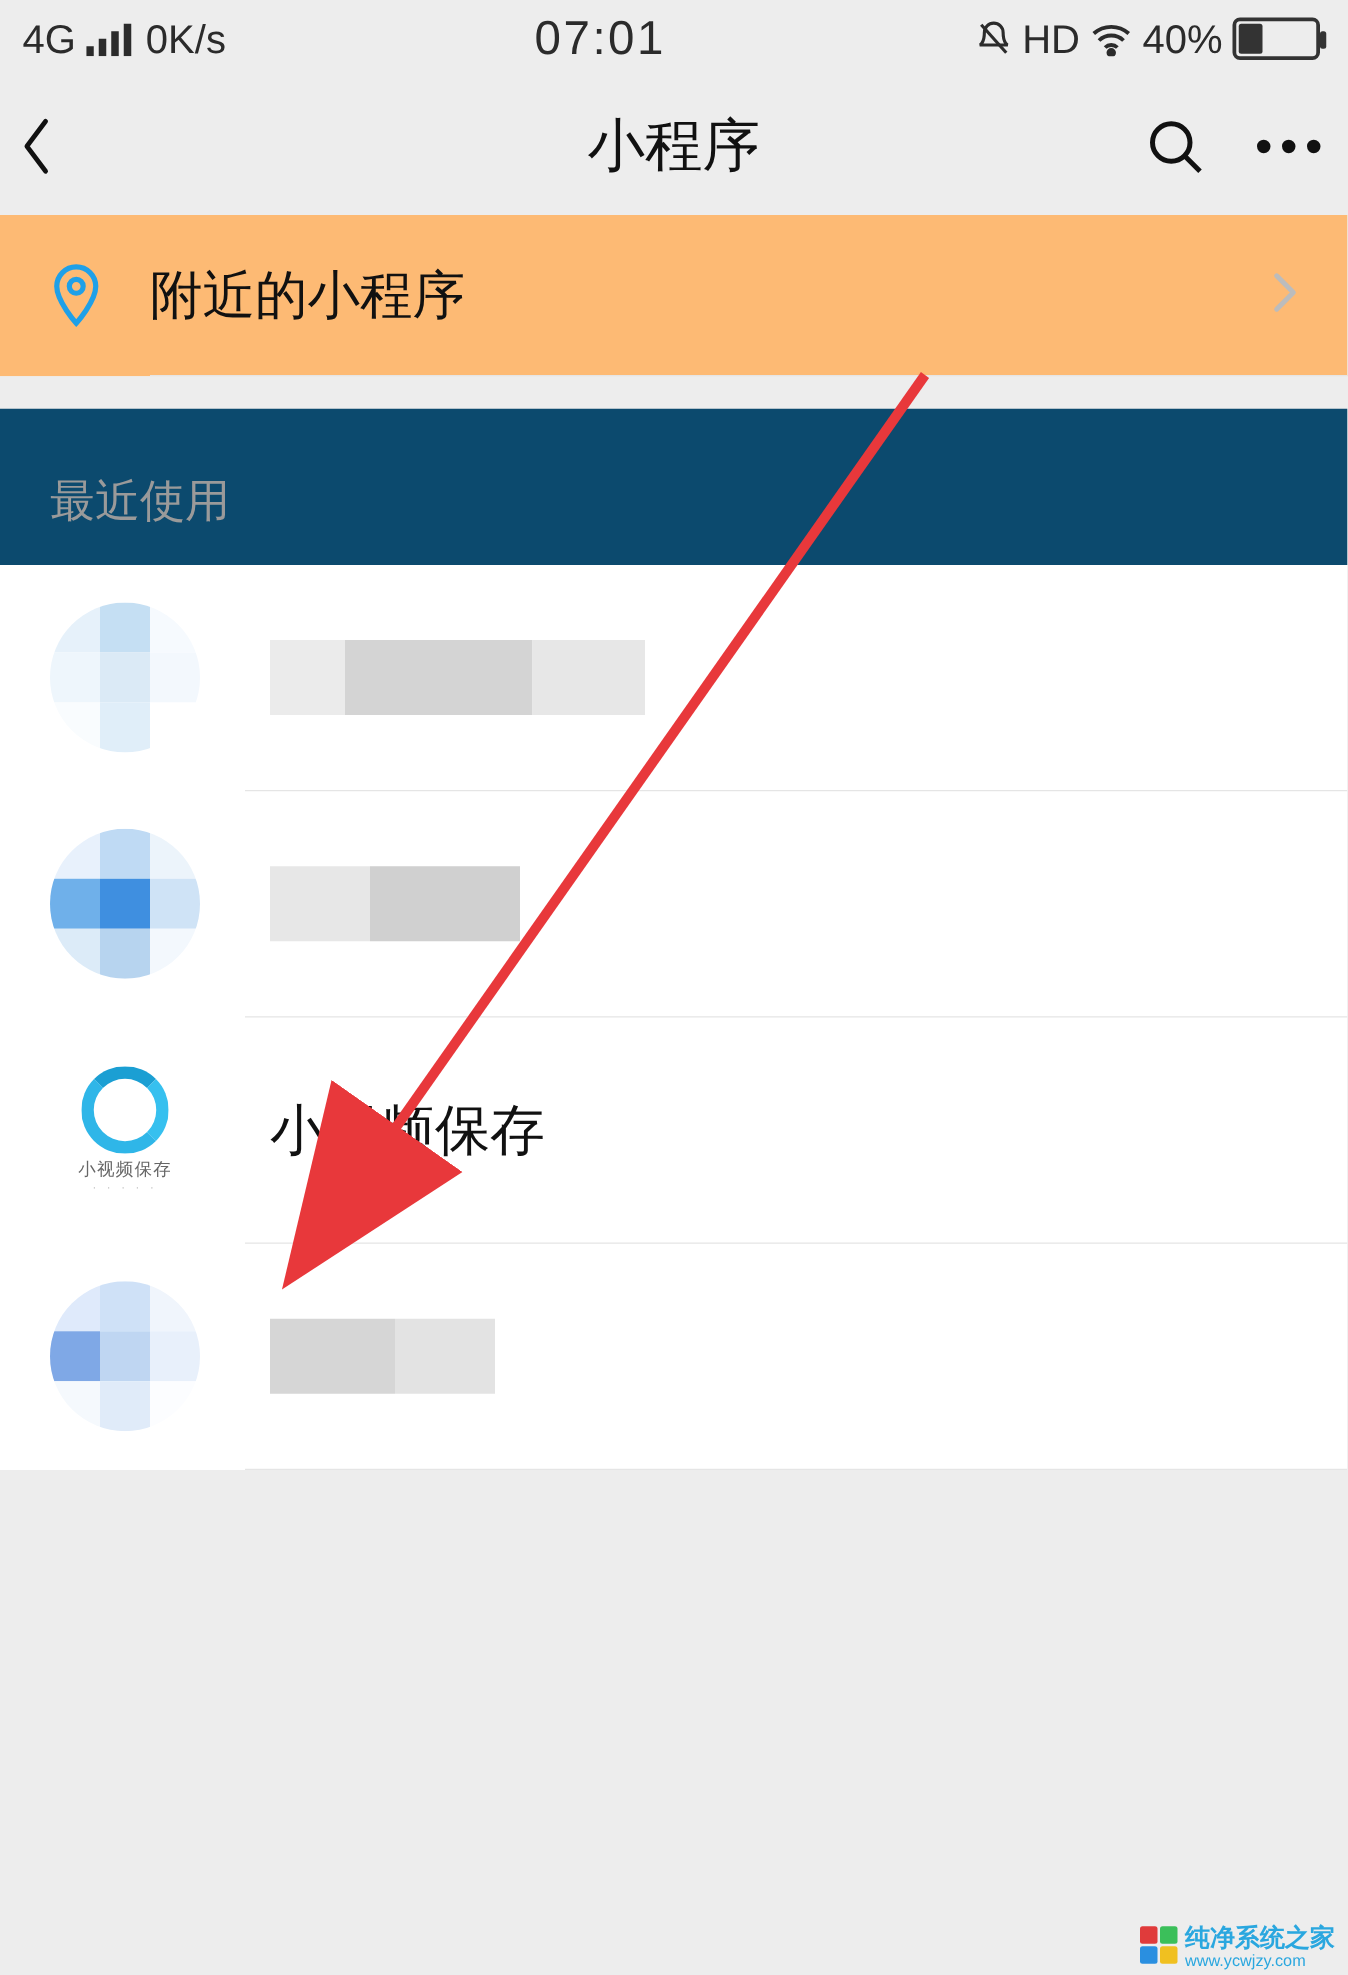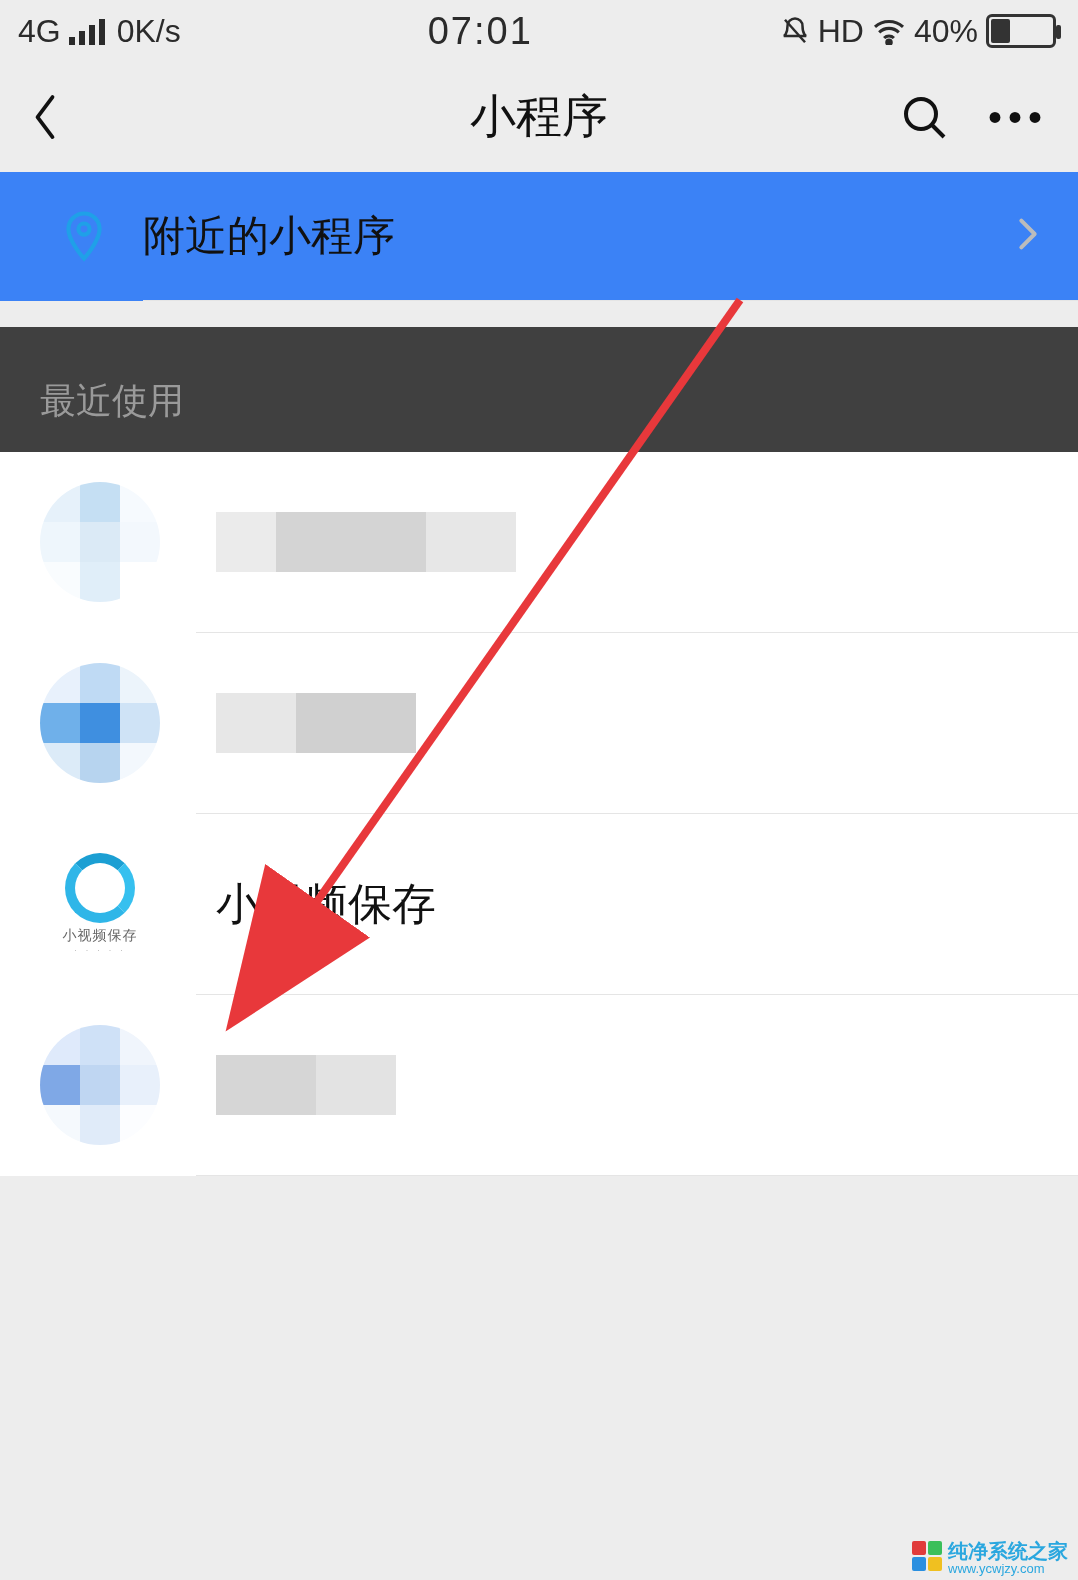--- a/index.html
+++ b/index.html
@@ -31,49 +31,48 @@
     .batt { position: relative; width: 70px; height: 34px; border: 3px solid #333; border-radius: 6px; }
     .batt::after { content:""; position:absolute; right:-8px; top:8px; width:5px; height:14px; background:#333; border-radius:2px; }
     .batt-fill { position:absolute; left:2px; top:2px; bottom:2px; width:30%; background:#333; border-radius:2px; }
 
     
     .nav-bar {
       height: 110px;
       background: #ededed;
       display: flex;
       align-items: center;
-      padding: 0 30px;
+      padding: 0 14px;
       position: relative;
     }
     .nav-back { width: 60px; display:flex; align-items:center; }
     .nav-title { position:absolute; left:0; right:0; text-align:center; font-size: 46px; font-weight: 500; color:#111; }
     .nav-actions { margin-left:auto; display:flex; align-items:center; gap:40px; }
     .nav-actions svg { display:block; }
     .nav-more { font-size:40px; letter-spacing:6px; color:#111; }
 
     
     .section {
-      background: #3b82f6;
-      padding-left: 23px;
+      background: #fdba74;
     }
     .row {
       display:flex;
       align-items:center;
       height: 128px;
       padding: 0 40px 0 40px;
     }
     .row .icon { width: 80px; display:flex; justify-content:flex-start; }
     .row .label { font-size: 42px; color:#111; flex: 1 1 auto; }
     .row .chevron { color:#b5b5b5; }
     .divider { height:1px; background:#e5e5e5; margin-left:120px; }
 
     .gap { height: 26px; background:#ededed; }
 
     .recent-header {
-      background:#404040;
+      background:#0c4a6e;
       padding: 50px 40px 26px 40px;
       font-size: 36px;
       color:#9a9a9a;
     }
 
     .recent-list { background:#fff; }
     .recent-row {
       display:flex;
       align-items:center;
       height: 180px;

